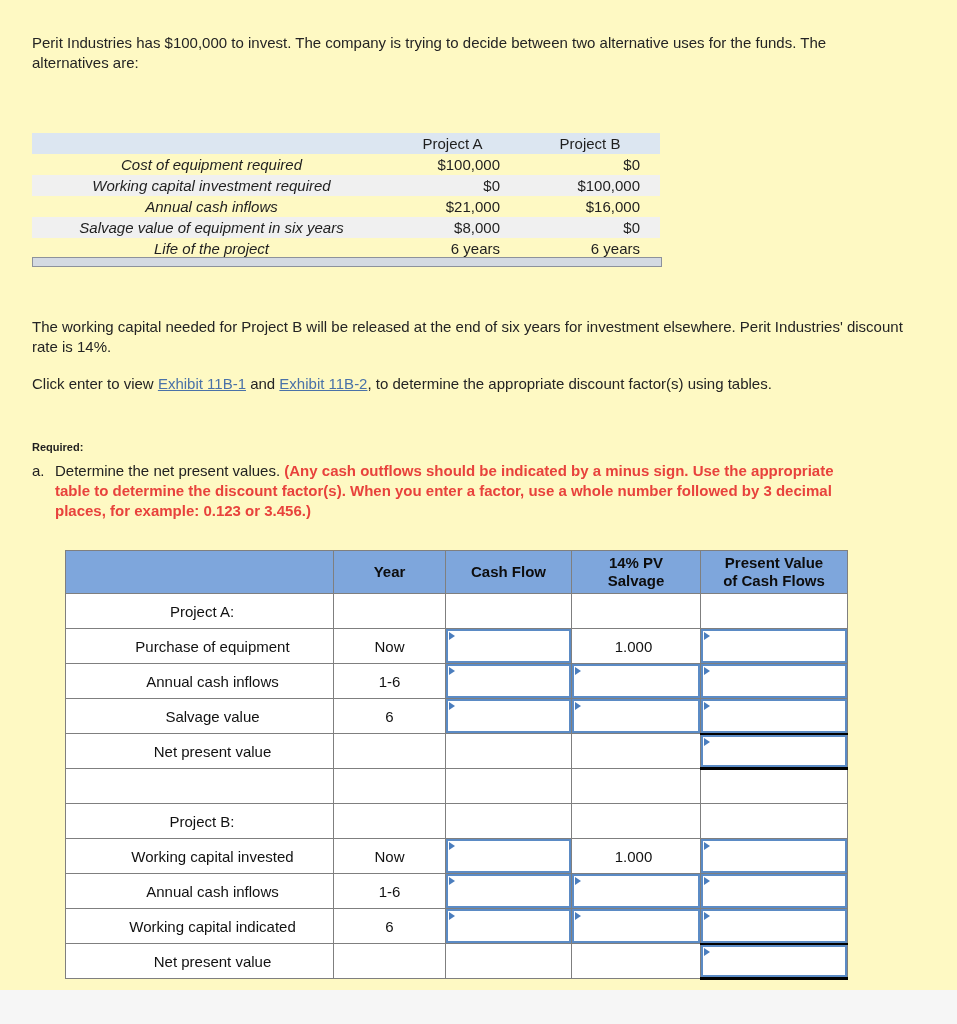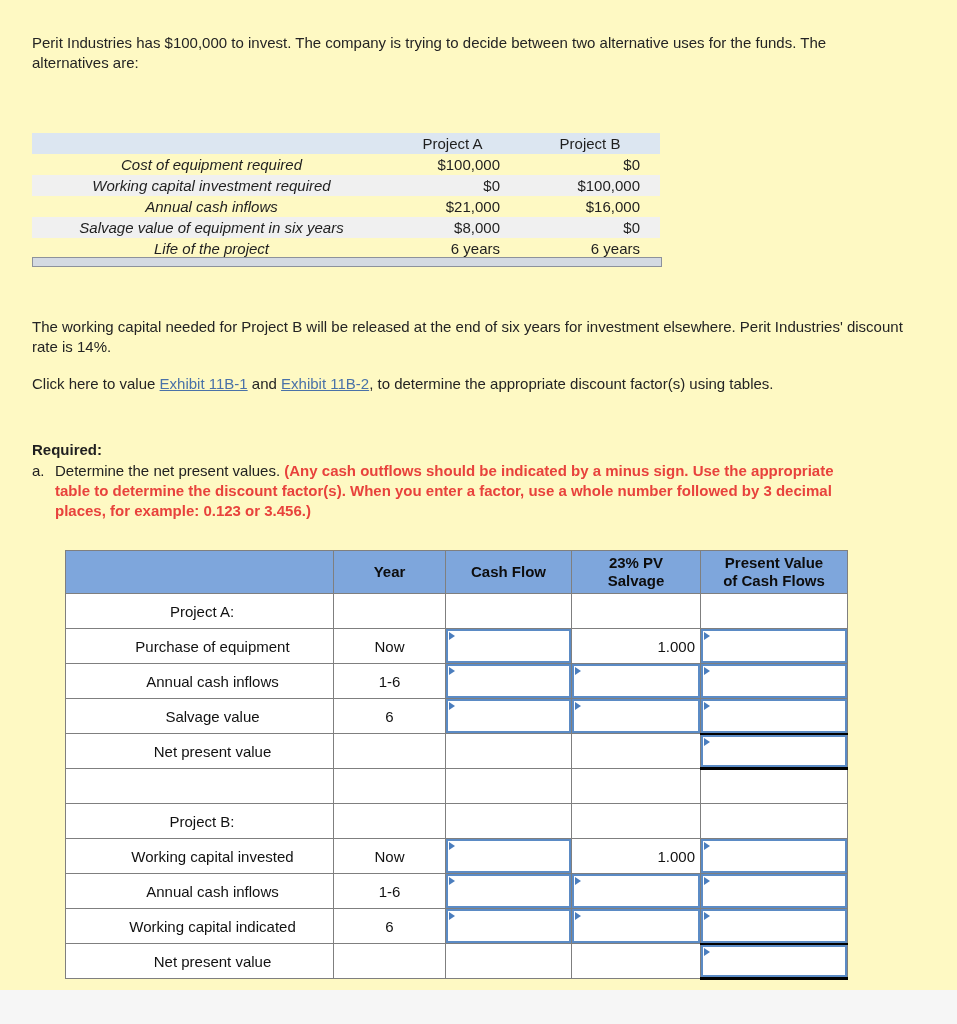--- a/index.html
+++ b/index.html
@@ -26,37 +26,37 @@
   .alt-table thead th { background:#dce6f1; text-align:center; }
   .alt-table tbody tr:nth-child(even) td { background:#f0f0f0; }
   .alt-table .lbl { text-align:center; padding-left:6px;font-style:italic; }
   .alt-table .num { text-align:right; padding-right:20px; }
   .col-label { width:353px; } .col-a { width:135px; } .col-b { width:140px; }
 
   .scroll-strip { position:absolute; left:32px; top:257px; width:630px; height:10px;
     background:#d4dae2; border:1px solid #8d929b; }
 
   
-  #required-label { position:absolute; left:32px; top:441px; font-size:15px; font-weight:bold; color:#1f1f1f; }
+  #required-label { position:absolute; left:32px; top:441px; font-size:11px; font-weight:bold; color:#1f1f1f; }
   #req-item { position:absolute; left:32px; top:461px; width:828px; font-size:15px; line-height:20px; display:flex; }
   #req-item .marker { width:23px; flex:none; }
   #req-item .red { color:#e8423c; font-weight:bold; }
 
   
   .npv-table { position:absolute; left:65px; top:550px; width:782px; border-collapse:collapse; table-layout:fixed; font-size:15px; color:#111; }
   .npv-table col.c0 { width:268px; } .npv-table col.c1 { width:112px; }
   .npv-table col.c2 { width:126px; } .npv-table col.c3 { width:129px; }
   .npv-table col.c4 { width:147px; }
   .npv-table th, .npv-table td { border:1px solid #7f7f7f; background:#fff; vertical-align:middle; }
   .npv-table thead th { background:#7ea6dc; height:43px; font-weight:bold; text-align:center; line-height:18px; color:#0d0d0d; }
   .npv-table td { height:35px; }
   .npv-table td.lbl { text-align:center; padding-left:5px; }
   .npv-table td.lbl.indent { padding-left:26px; }
   .npv-table td.year { text-align:center; }
-  .npv-table td.factor { text-align:right; padding-right:5px; }
+  .npv-table td.factor { text-align:center; padding-right:5px; }
   .npv-table td.input-cell { position:relative; padding:0; }
   .input-wrap { position:absolute; inset:0; border:2px solid #5b8bc5; background:#ffffff; }
   .input-wrap input { position:absolute; inset:0; width:100%; height:100%; border:none; outline:none;
     background:transparent; font:inherit; padding:0 5px; text-align:right; }
   .cell-flag { position:absolute; top:1px; left:1px; width:0; height:0; z-index:2;
     border-top:4px solid transparent; border-bottom:4px solid transparent; border-left:6px solid #4a7dbd; }
   .npv-table td.npv-total { border-top:2px solid #000; border-bottom:3px solid #000; }
 </style>
 </head>
 <body>
@@ -104,21 +104,21 @@
         <td class="num">6 years</td>
         <td class="num">6 years</td>
       </tr>
     </tbody>
   </table>
 
   <div class="scroll-strip"></div>
 
   <p class="para" id="p2">The working capital needed for Project B will be released at the end of six years for investment elsewhere. Perit Industries' discount rate is 14%.</p>
 
-  <p class="para" id="p3"><span>Click here to value </span><a class="exhibit-link">Exhibit 11B-1</a><span> and </span><a class="exhibit-link">Exhibit 11B-2</a><span>, to determine the appropriate discount factor(s) using tables.</span></p>
+  <p class="para" id="p3"><span>Click enter to view </span><a class="exhibit-link">Exhibit 11B-1</a><span> and </span><a class="exhibit-link">Exhibit 11B-2</a><span>, to determine the appropriate discount factor(s) using tables.</span></p>
 
   <div id="required-label">Required:</div>
 
   <div id="req-item">
     <span class="marker">a.</span>
     <span class="body"><span>Determine the net present values. </span><span class="red">(Any cash outflows should be indicated by a minus sign. Use the appropriate table to determine the discount factor(s). When you enter a factor, use a whole number followed by 3 decimal places, for example: 0.123 or 3.456.)</span></span>
   </div>
 
   <table class="npv-table">
     <colgroup>
@@ -126,21 +126,21 @@
         <col class="c1">
         <col class="c2">
         <col class="c3">
         <col class="c4">
       </colgroup>
     <thead>
       <tr>
         <th></th>
         <th>Year</th>
         <th>Cash Flow</th>
-        <th><span>23% PV</span><br><span>Salvage</span></th>
+        <th><span>14% PV</span><br><span>Salvage</span></th>
         <th><span>Present Value</span><br><span>of Cash Flows</span></th>
       </tr>
     </thead>
     <tbody>
 
       <tr>
         <td class="lbl">Project A:</td>
         <td></td>
           <td></td>
           <td></td>

